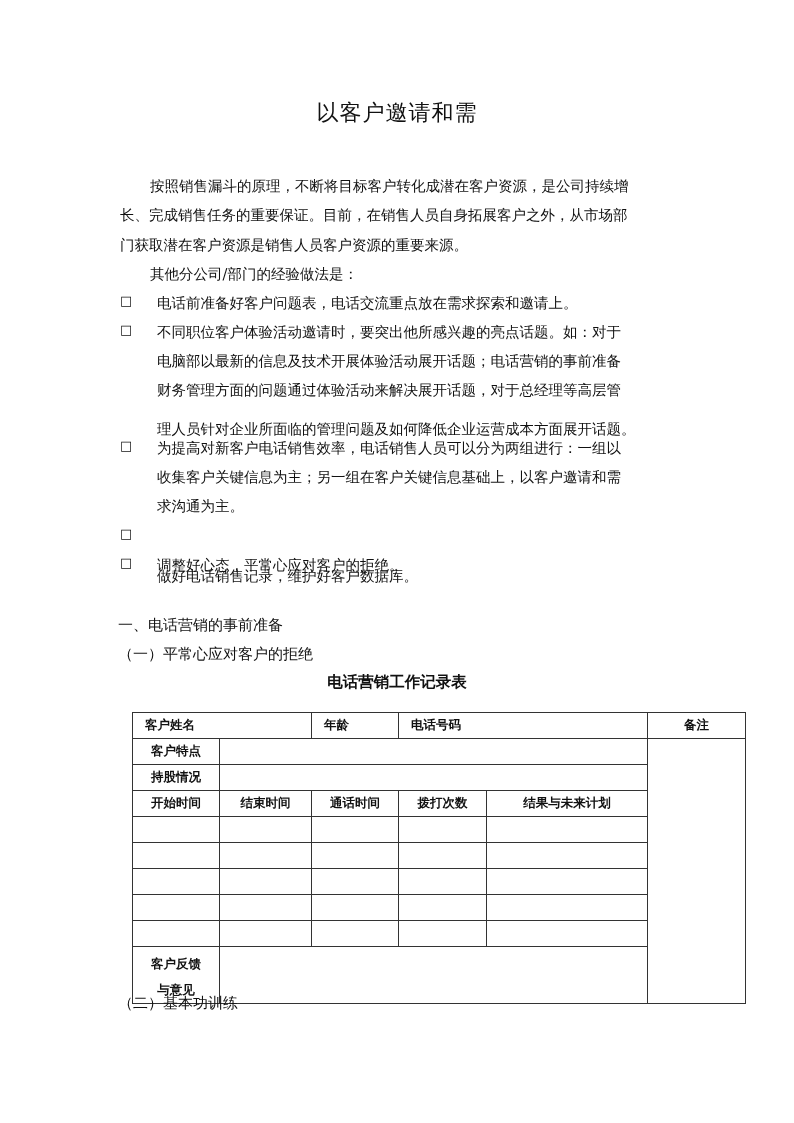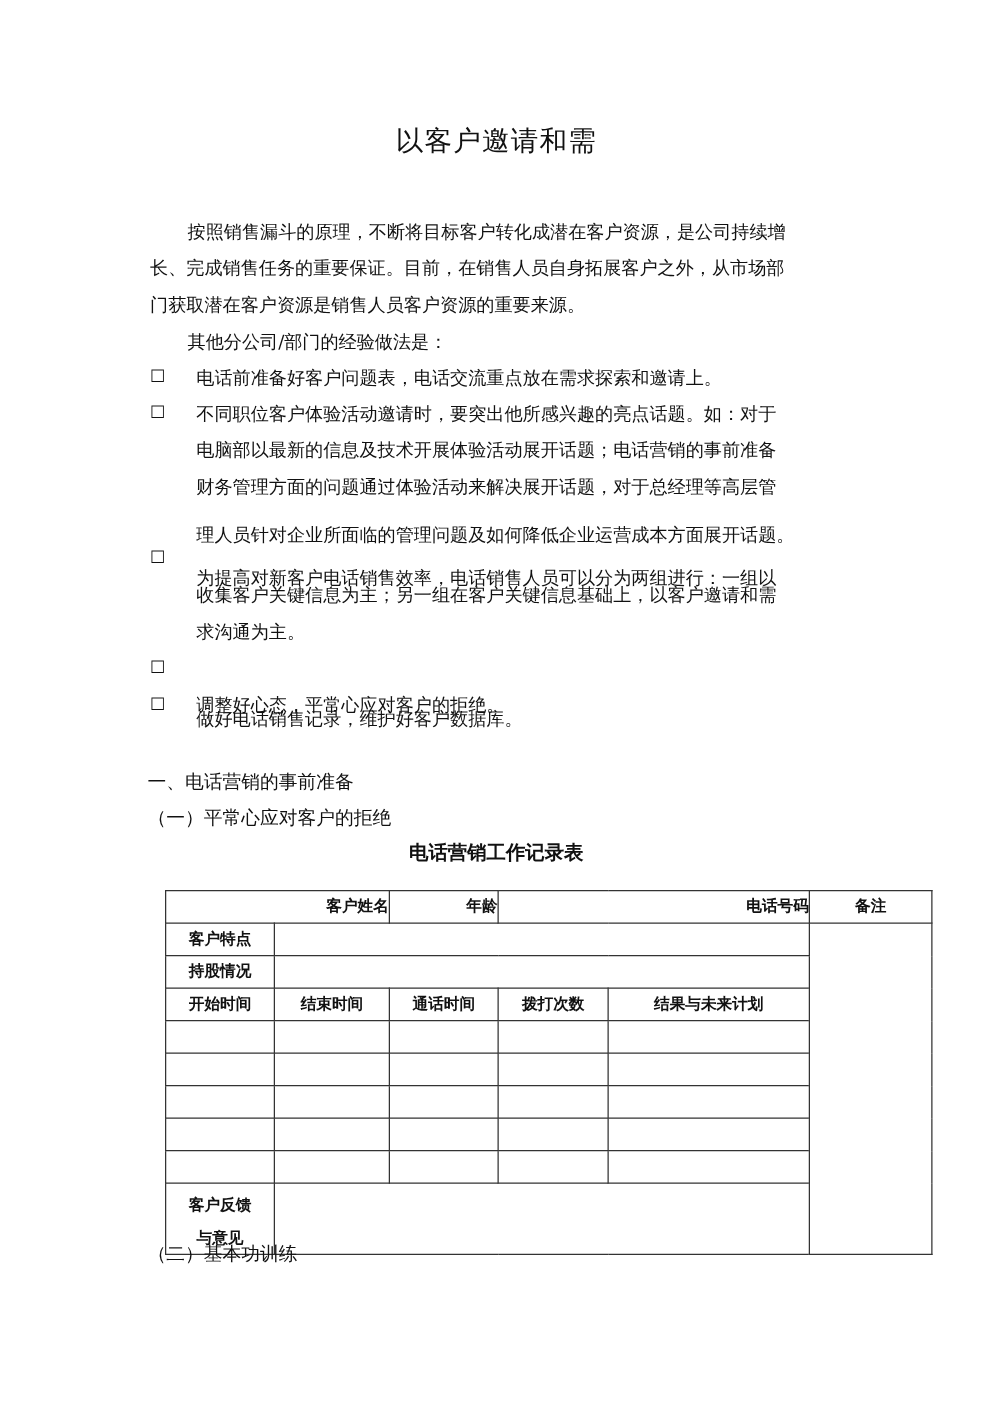--- a/index.html
+++ b/index.html
@@ -10,21 +10,21 @@
            font-family: "DejaVu Sans", "Liberation Sans", sans-serif; font-size: 22px; letter-spacing: 1px; }
   .para { font-size: 14.5px; line-height: 30px; white-space: nowrap; text-align: center; }
   .bullet-box { font-family: "DejaVu Sans", sans-serif; font-size: 13px; }
   .heading { font-family: Liberation Serif, serif; font-size: 15px; white-space: nowrap; }
   .table-title { left: 0; width: 794px; text-align: center; top: 672px;
                  font-family: "DejaVu Sans", "Liberation Sans", sans-serif; font-size: 15.5px; font-weight: bold; }
   table.rec { position: absolute; left: 132px; top: 712px; border-collapse: collapse;
               table-layout: fixed; width: 613px; }
   table.rec td { border: 1.5px solid #333; padding: 0; font-size: 12.5px; font-weight: bold;
                  text-align: center; vertical-align: middle; overflow: visible; white-space: nowrap; }
-  table.rec td.left { text-align: right; padding-left: 2px; }
+  table.rec td.left { text-align: left; padding-left: 12px; }
   .r27 { height: 26px; }
   .r28 { height: 26px; margin-left: 28px; }
   .last td { height: 46px; }
   .fb { line-height: 26px; display: inline-block; margin-top: 4px; }
   .sub2 { left: 118px; top: 994px; }
 </style>
 </head>
 <body>
 
 <div class="abs title">以客户邀请和需</div>
@@ -41,21 +41,21 @@
   </div>
   <div>
     <span class="abs bullet-box" style="left:120px; top:322px;">□</span>
     <div class="abs para" style="left:157px; top:317px;">不同职位客户体验活动邀请时，要突出他所感兴趣的亮点话题。如：对于</div>
     <div class="abs para" style="left:157px; top:346px;">电脑部以最新的信息及技术开展体验活动展开话题；电话营销的事前准备</div>
     <div class="abs para" style="left:157px; top:375px;">财务管理方面的问题通过体验活动来解决展开话题，对于总经理等高层管</div>
     <div class="abs para" style="left:157px; top:414px;">理人员针对企业所面临的管理问题及如何降低企业运营成本方面展开话题。</div>
   </div>
   <div>
     <span class="abs bullet-box" style="left:120px; top:438px;">□</span>
-    <div class="abs para" style="left:157px; top:433px;margin-top:15px;">为提高对新客户电话销售效率，电话销售人员可以分为两组进行：一组以</div>
+    <div class="abs para" style="left:157px; top:433px;">为提高对新客户电话销售效率，电话销售人员可以分为两组进行：一组以</div>
     <div class="abs para" style="left:157px; top:462px;">收集客户关键信息为主；另一组在客户关键信息基础上，以客户邀请和需</div>
     <div class="abs para" style="left:157px; top:491px;">求沟通为主。</div>
   </div>
   <div>
     <span class="abs bullet-box" style="left:120px; top:526px;">□</span>
     <div class="abs para" style="left:157px; top:521px;margin-top:40px;">做好电话销售记录，维护好客户数据库。</div>
   </div>
   <div>
     <span class="abs bullet-box" style="left:120px; top:555px;">□</span>
     <div class="abs para" style="left:157px; top:550px;">调整好心态，平常心应对客户的拒绝。</div>

